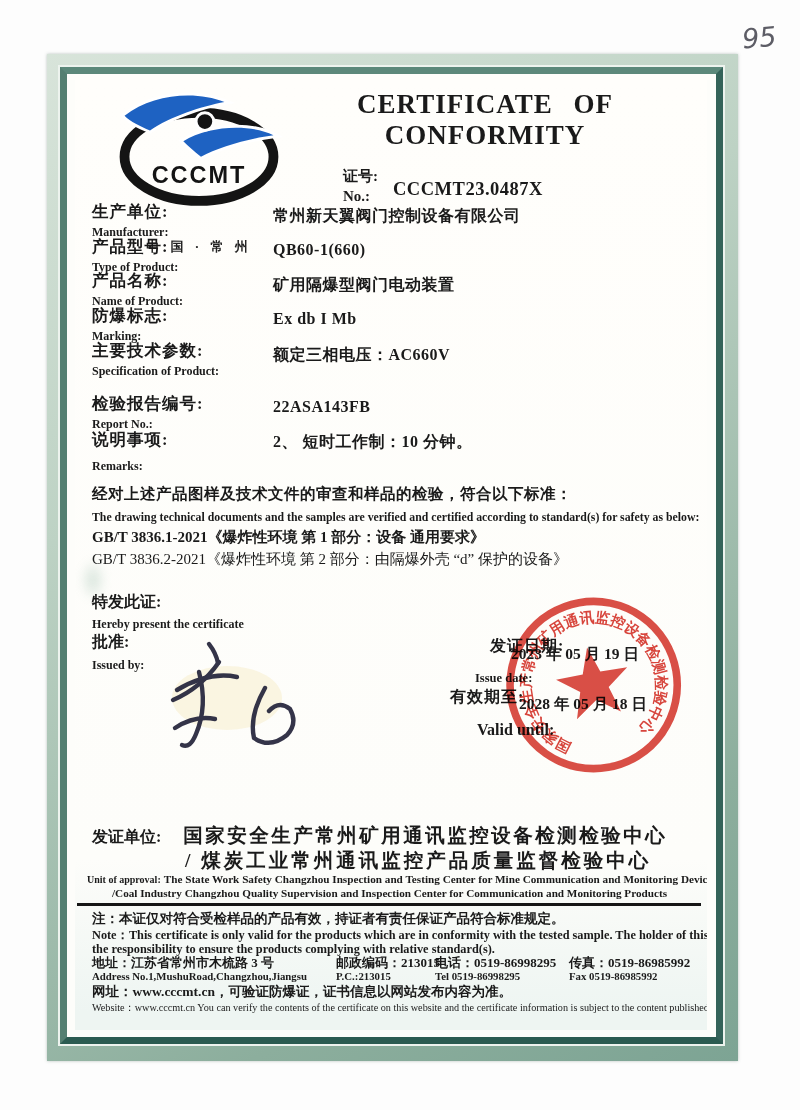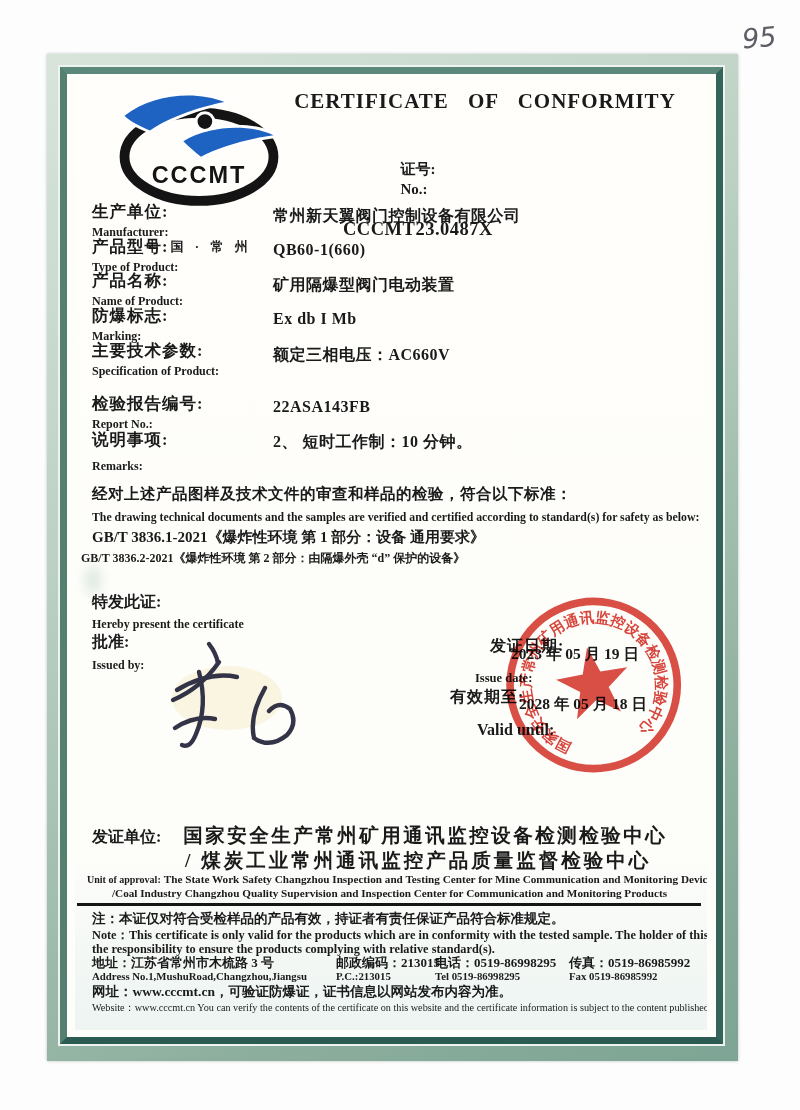--- a/index.html
+++ b/index.html
@@ -26,40 +26,40 @@
     overflow:hidden; }
 
   .abs { position:absolute; }
 
   
   .logo-wrap { left:26px; top:6px; width:196px; text-align:center; }
   .logo-sub { left:26px; top:158px; width:196px; text-align:center; font-size:13px;
     font-weight:700; letter-spacing:4px; color:#222; }
   .title-block { left:192px; top:0px; width:436px; text-align:center; }
   .title-cn { font-size:43px; font-weight:600; letter-spacing:19px; padding-left:14px; color:#151515; }
-  .title-en { font-size:21px; font-weight:700; letter-spacing:1px; word-spacing:13px; margin-top:9px; }
-  .certno { left:268px; top:80px; display:flex; align-items:center; gap:15px;flex-direction:column; }
+  .title-en { font-size:27px; font-weight:700; letter-spacing:1px; word-spacing:13px; margin-top:9px; }
+  .certno { left:268px; top:87px; display:flex; align-items:center; gap:15px; }
   .certno-labels { text-align:left; }
   .certno-cn { font-size:15px; font-weight:700; }
   .certno-en { font-size:15px; font-weight:600; margin-top:2px; }
   .certno-val { font-size:18.5px; font-weight:700; letter-spacing:.5px; padding-top:6px; }
 
   
   .frow { left:0; width:629px; }
   .flabel { position:absolute; left:17px; top:0; }
   .flabel .cn { font-size:16.5px; font-weight:700; letter-spacing:1px; }
   .flabel .en { font-size:12px; font-weight:700; margin-top:2px; }
   .fvalue { position:absolute; left:198px; top:5px; font-size:16px; font-weight:600; letter-spacing:.5px; }
   .rline { line-height:25px; }
 
   
   .std-intro-cn { left:17px; top:404px; font-size:15.5px; font-weight:700; letter-spacing:.5px; }
   .std-intro-en { left:17px; top:430px; font-size:11.8px; font-weight:600; }
   .std-1 { left:17px; top:448px; font-size:15px; font-weight:700; }
-  .std-2 { left:6px; top:470px; font-size:12px; font-weight:700; }
+  .std-2 { left:17px; top:470px; font-size:15px; font-weight:400; }
 
   
   .present-cn { left:17px; top:512px; font-size:16px; font-weight:700; }
   .present-en { left:17px; top:537px; font-size:12px; font-weight:700; }
   .approve-cn { left:17px; top:552px; font-size:16px; font-weight:700; }
   .approve-en { left:17px; top:578px; font-size:12px; font-weight:700; }
   .sig { left:72px; top:556px; }
   .d-label-cn1 { left:375px; top:556px; font-size:16px; font-weight:700; letter-spacing:1px;margin-left:40px; }
   .d-label-en1 { left:400px; top:591px; font-size:12.5px; font-weight:700; }
   .d-val1 { left:436px; top:564px; font-size:15.5px; font-weight:600; }

